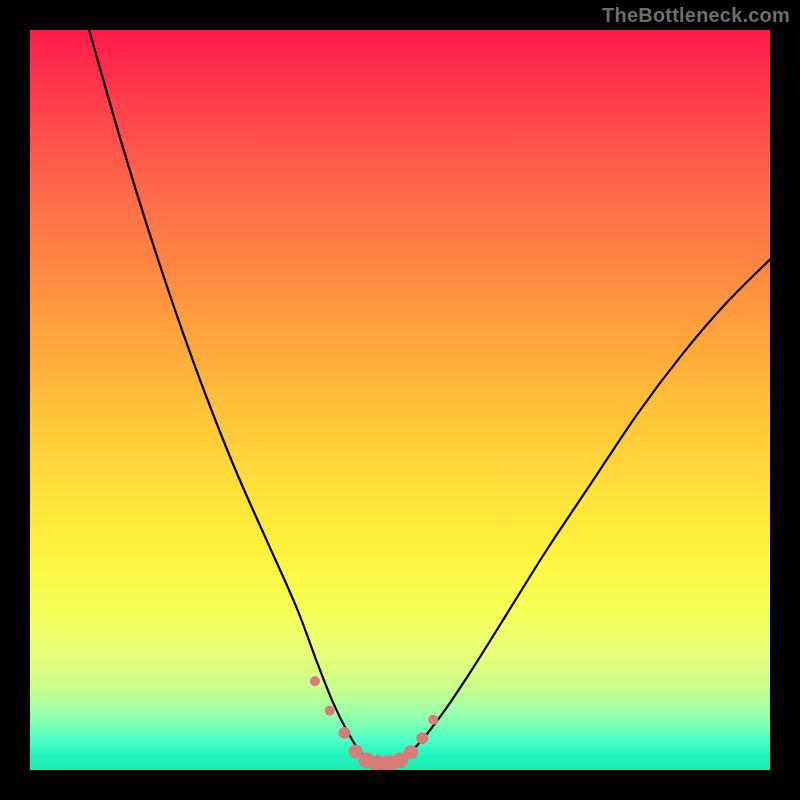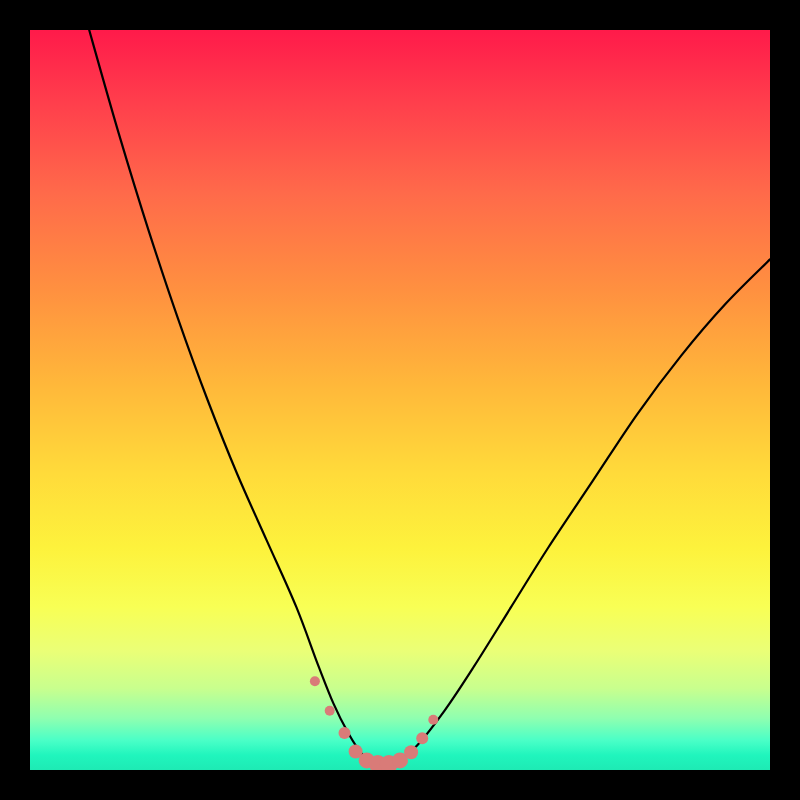--- a/index.html
+++ b/index.html
@@ -57,20 +57,21 @@
     top: 0;
     left: 0;
     width: 740px;
     height: 740px;
   }
 </style>
 </head>
 <body>
 
 <div class="frame">
+  <div class="watermark">TheBottleneck.com</div>
   <div class="plot-area">
     <svg class="curve" viewBox="0 0 740 740" preserveAspectRatio="none">
       <path id="curve-path" fill="none" stroke="#000" stroke-width="2.2" stroke-linecap="round" d="M 59.2 0.0 C 64.1 17.3, 78.9 70.3, 88.8 103.6 C 98.7 136.9, 108.5 169.0, 118.4 199.8 C 128.3 230.6, 138.1 260.2, 148.0 288.6 C 157.9 317.0, 167.7 344.1, 177.6 370.0 C 187.5 395.9, 197.3 420.6, 207.2 444.0 C 217.1 467.4, 226.9 488.4, 236.8 510.6 C 246.7 532.8, 257.8 556.2, 266.4 577.2 C 275.0 598.2, 282.4 620.4, 288.6 636.4 C 294.8 652.4, 298.5 662.3, 303.4 673.4 C 308.3 684.5, 313.3 694.4, 318.2 703.0 C 323.1 711.6, 328.1 720.3, 333.0 725.2 C 337.9 730.1, 342.9 731.4, 347.8 732.6 C 352.7 733.8, 356.4 735.1, 362.6 732.6 C 368.8 730.1, 376.2 726.4, 384.8 717.8 C 393.4 709.2, 404.5 694.4, 414.4 680.8 C 424.3 667.2, 432.9 653.7, 444.0 636.4 C 455.1 619.1, 468.7 596.9, 481.0 577.2 C 493.3 557.5, 504.4 539.0, 518.0 518.0 C 531.6 497.0, 547.6 473.6, 562.4 451.4 C 577.2 429.2, 592.0 405.8, 606.8 384.8 C 621.6 363.8, 636.4 344.1, 651.2 325.6 C 666.0 307.1, 680.8 289.8, 695.6 273.8 C 710.4 257.8, 732.6 236.8, 740.0 229.4"></path>
       <g id="marker-group">
           <circle cx="284.9" cy="651.2" r="5" fill="#d97b78"></circle>
           <circle cx="299.7" cy="680.8" r="5" fill="#d97b78"></circle>
           <circle cx="314.5" cy="703.0" r="6" fill="#d97b78"></circle>
           <circle cx="325.6" cy="721.5" r="7" fill="#d97b78"></circle>
           <circle cx="336.7" cy="730.4" r="8" fill="#d97b78"></circle>
           <circle cx="347.8" cy="734.1" r="9" fill="#d97b78"></circle>

